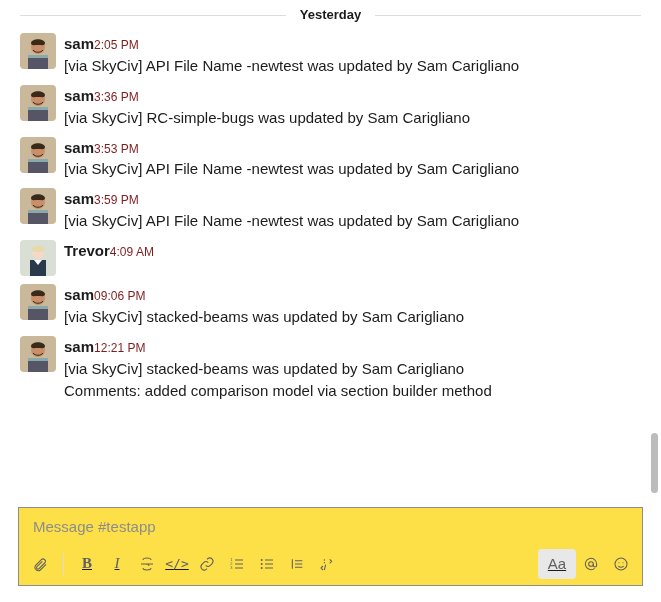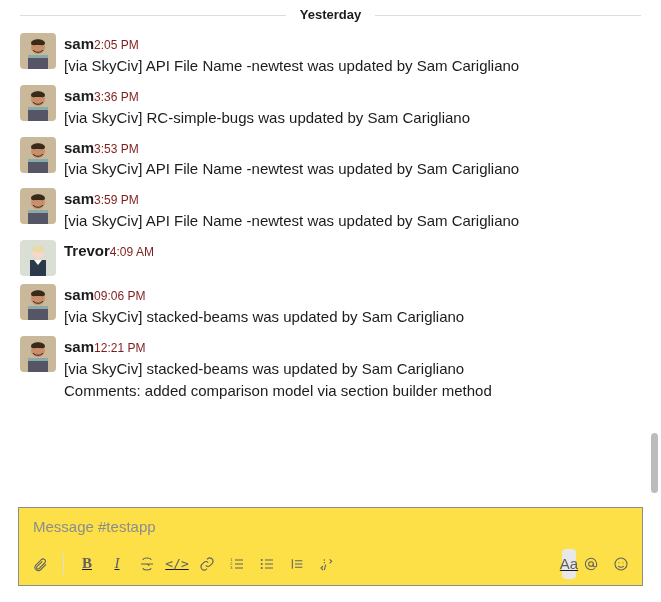--- a/index.html
+++ b/index.html
@@ -92,21 +92,21 @@
     font-size: 15px;
   }
   .tb-btn svg { width: 16px; height: 16px; stroke: currentColor; fill: none; stroke-width: 1.6; }
   .tb-btn.bold { font-weight: 900; font-family: Georgia, serif; }
   .tb-btn.italic { font-style: italic; font-family: Georgia, serif; }
   .tb-btn.code { font-family: monospace; font-size: 13px; }
   .tb-spacer { flex: 1; }
   .tb-btn.aa {
     background: #e8e8e8;
     font-weight: 400;
-    width: 14px;
+    width: 38px;
   }
   .scrollbar {
     position: absolute;
     right: 3px; top: 433px;
     width: 7px; height: 60px;
     background: #bcbcbc;
     border-radius: 4px;
   }
 </style>
 </head>

